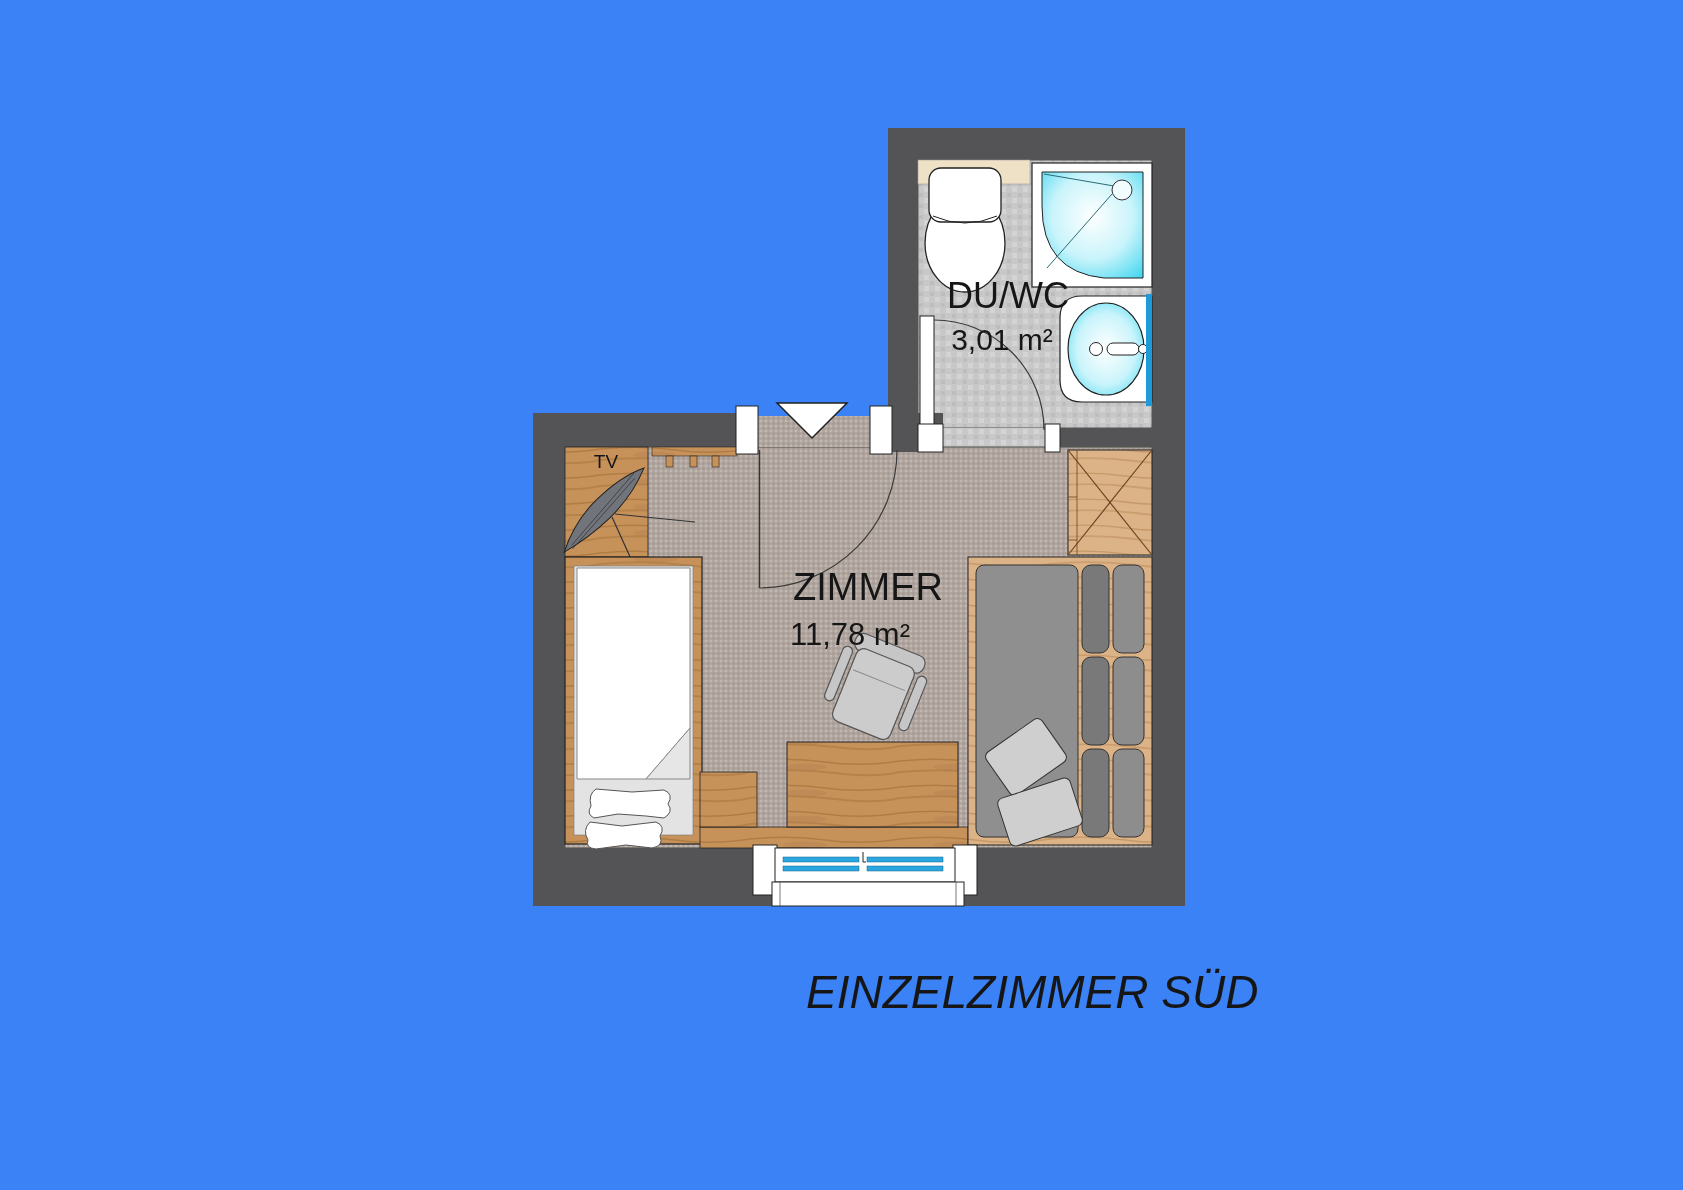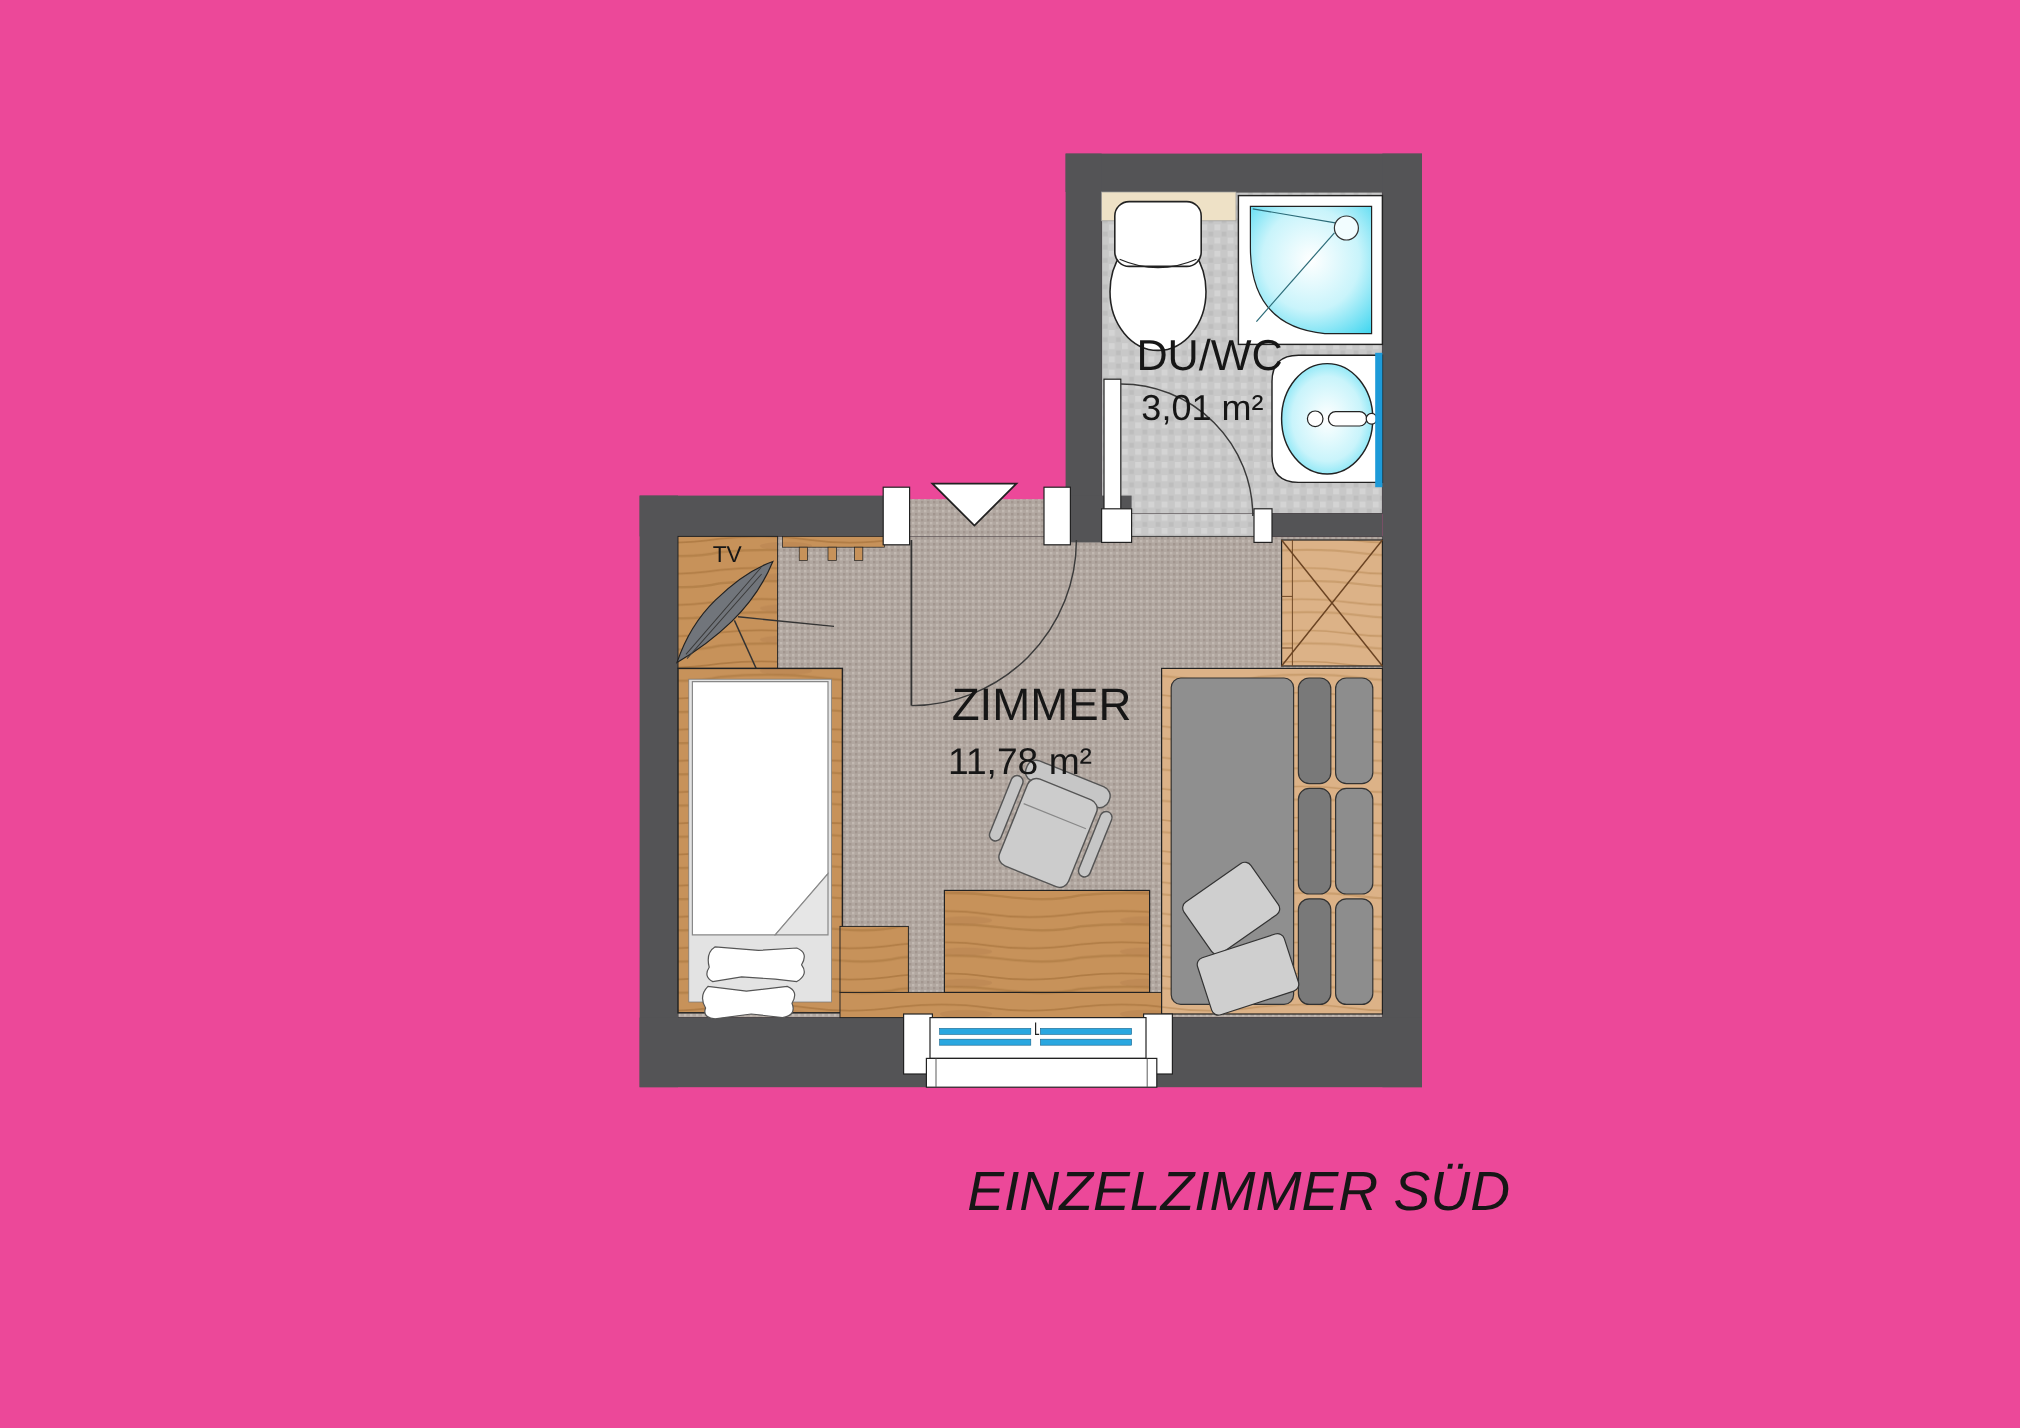--- a/index.html
+++ b/index.html
@@ -1,16 +1,16 @@
 <!DOCTYPE html>
 <html><head>
 <meta charset="utf-8">
 <style>
   html,body{margin:0;padding:0;background:#ffffff;}
-  #canvas{position:relative;width:1683px;height:1190px;background:#ec4899;overflow:hidden;
+  #canvas{position:relative;width:1683px;height:1190px;background:#3b82f6;overflow:hidden;
           font-family:"Liberation Sans", sans-serif;}
   svg text{font-family:"Liberation Sans", sans-serif;fill:#161616;}
 </style>
 </head>
 <body>
 
 <div id="canvas">
 <svg width="1683" height="1190" viewBox="0 0 1683 1190">
   <defs>
     <pattern id="carpet" width="5" height="5" patternUnits="userSpaceOnUse">

